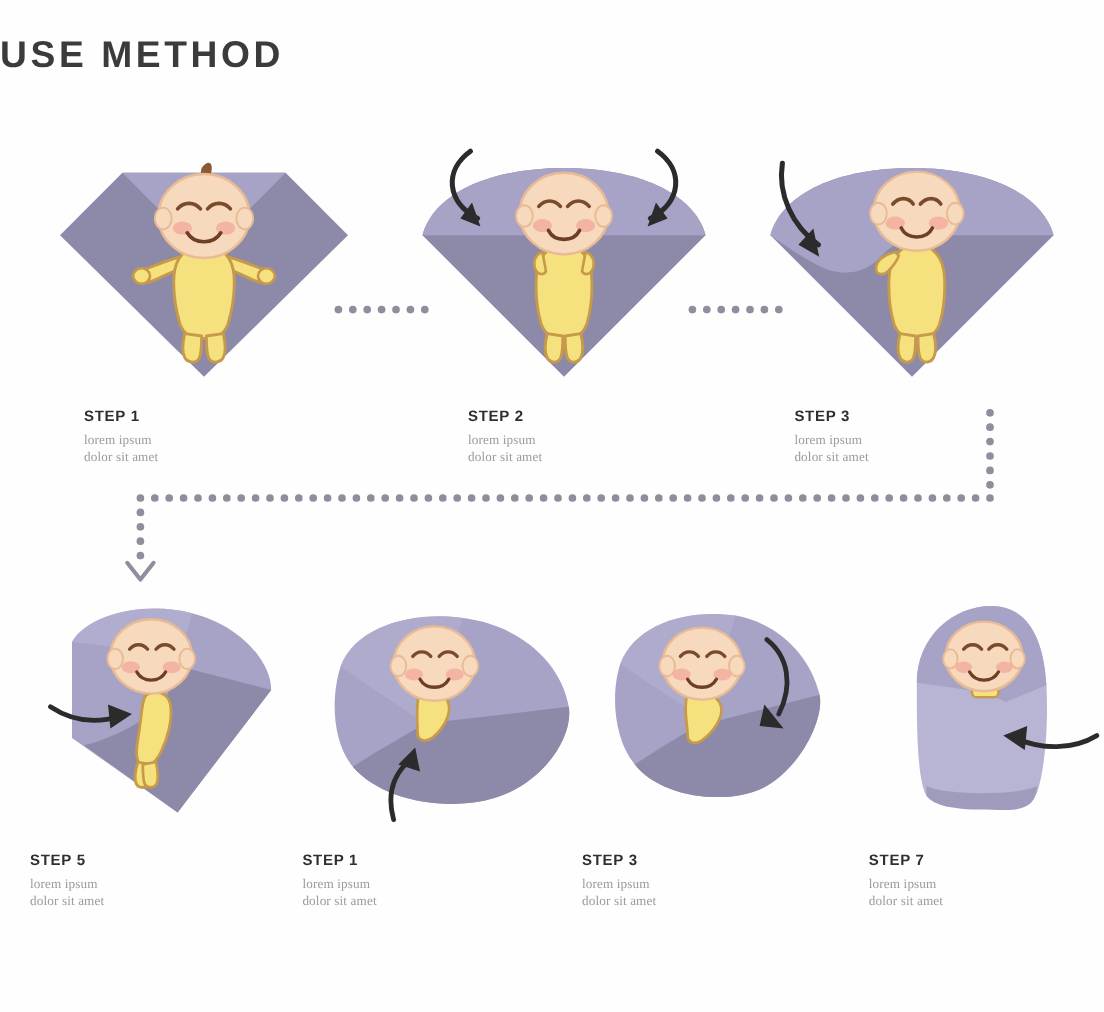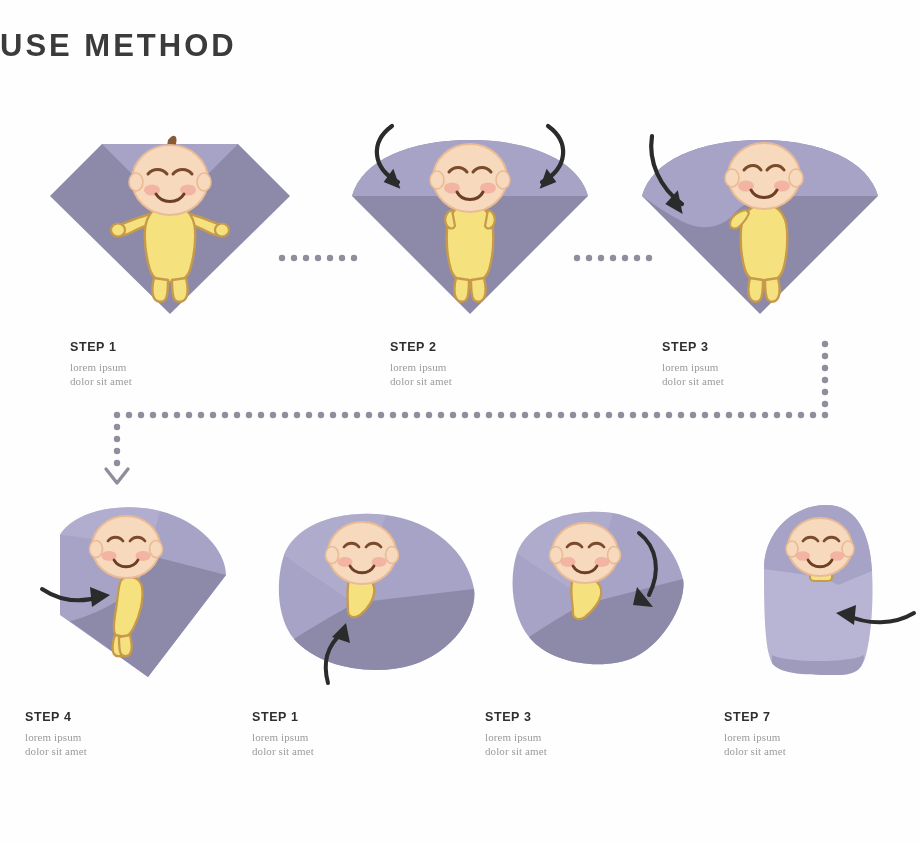--- a/index.html
+++ b/index.html
@@ -313,21 +313,21 @@
           <path d="M84 65 C89 74 103 74 108 65" stroke="#6d3f24" stroke-width="2.8" fill="none" stroke-linecap="round"></path>
         </g>
       </g>
       <g>
         <path d="M12 94 C30 106 50 108 70 102" stroke="#2b2b2b" stroke-width="4" fill="none" stroke-linecap="round"></path>
         <path d="M60 92 L80 100 L62 112 Z" fill="#2b2b2b"></path>
       </g>
     </svg>
   </div>
   <div class="step-caption" style="left:25px; top:710px;">
-    <div class="step-title">STEP 4</div>
+    <div class="step-title">STEP 5</div>
     <div class="step-sub">lorem ipsum</div>
     <div class="step-sub">dolor sit amet</div>
   </div>
 
   <div class="step-figure" style="left:262px; top:495px;">
     <svg width="230" height="190" viewBox="0 0 230 190">
       <g>
         <path d="M22 60 C34 28 80 14 124 20 C172 26 206 58 212 94 C216 120 190 158 150 170 C110 182 56 172 32 144 C14 122 14 84 22 60 Z" fill="#a6a3c6"></path>
         <path d="M92 108 L212 94 C216 120 190 158 150 170 C110 182 56 172 32 144 C50 132 76 118 92 108 Z" fill="#8c8aa8"></path>
         <path d="M22 60 C34 28 80 14 124 20 L92 108 C72 94 46 78 22 60 Z" fill="#b7b4d4" opacity="0.5"></path>

